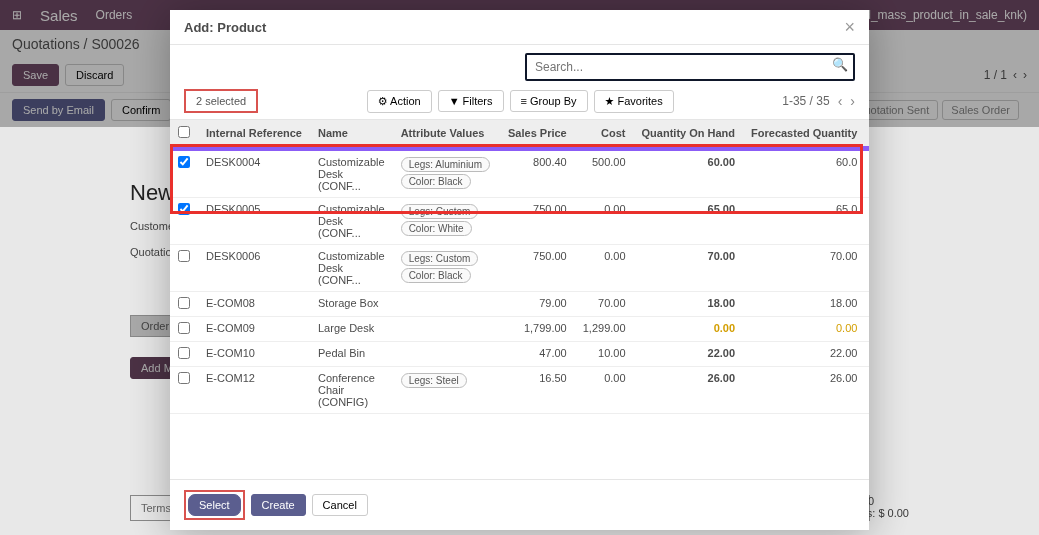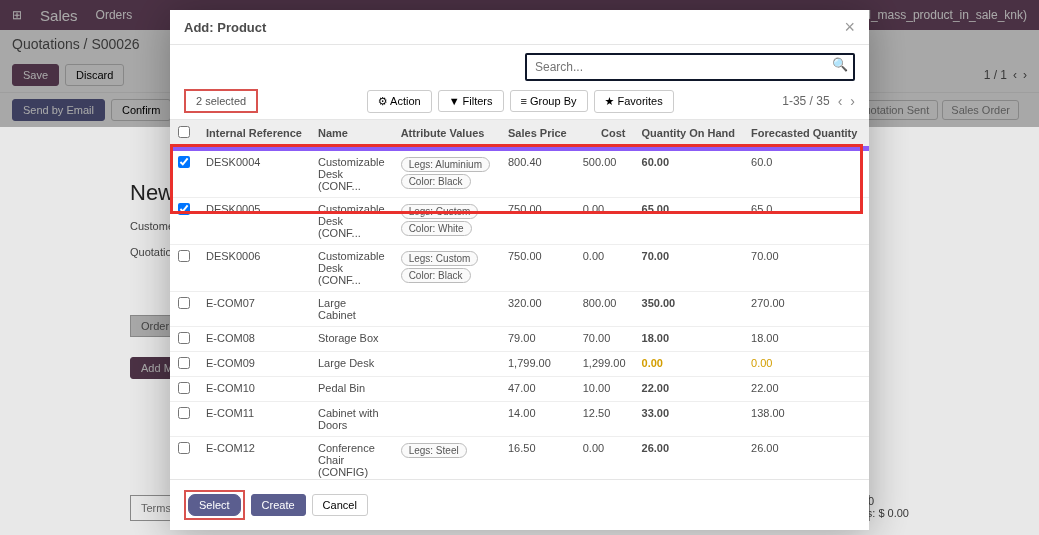--- a/index.html
+++ b/index.html
@@ -31,21 +31,21 @@
 .searchwrap .mag{position:absolute;right:6px;top:4px;color:#666;font-size:13px}
 .controls{display:flex;align-items:center;gap:6px;padding:0 14px 6px}
 .controls .btn{font-size:11px}
 .controls .pager{margin-left:auto;display:flex;align-items:center;gap:8px;color:#666}
 .controls .pager .arr{font-size:14px;color:#888;cursor:pointer}
 .tablewrap{flex:1;overflow:auto;border-top:1px solid #e5e5e5;position:relative}
 table{width:100%;border-collapse:collapse;font-size:11px}
 thead th{background:#eee;padding:6px 8px;text-align:left;font-weight:700;color:#4c4c4c;border-bottom:5px solid #8b5cf6;white-space:nowrap}
 thead th.num{text-align:right}
 tbody td{padding:5px 8px;border-bottom:1px solid #eee;vertical-align:top}
-tbody td.num{}
+tbody td.num{text-align:right}
 tbody td.bold{font-weight:700}
 tbody td .tag{display:inline-block;border:1px solid #bbb;border-radius:9px;padding:1px 7px;font-size:10px;color:#555;background:#fafafa;margin:1px 2px 1px 0;white-space:nowrap}
 .zero{color:#d39e00}
 tr.selrow td{background:#fff}
 .hlA{position:absolute;border:3px solid #e9302c;pointer-events:none}
 .mfoot{border-top:1px solid #e5e5e5;padding:10px 14px;display:flex;gap:6px;align-items:center}
 .selwrap{border:2px solid #d9534f;padding:2px;display:inline-flex}
 .modal ::-webkit-scrollbar{width:10px}
 .modal ::-webkit-scrollbar-thumb{background:#bbb;border-radius:5px}
 input[type=checkbox]{width:12px;height:12px}
@@ -171,31 +171,20 @@
               <td>Customizable Desk (CONF...</td>
               <td><span class="tag">Legs: Custom</span><br><span class="tag">Color: Black</span></td>
               <td class="num">750.00</td>
               <td class="num">0.00</td>
               <td class="num bold">70.00</td>
               <td class="num">70.00</td>
               <td></td>
             </tr>
             <tr>
               <td><input type="checkbox" style=""></td>
-              <td>E-COM07</td>
-              <td>Large Cabinet</td>
-              <td></td>
-              <td class="num">320.00</td>
-              <td class="num">800.00</td>
-              <td class="num bold">350.00</td>
-              <td class="num">270.00</td>
-              <td></td>
-            </tr>
-            <tr>
-              <td><input type="checkbox" style=""></td>
               <td>E-COM08</td>
               <td>Storage Box</td>
               <td></td>
               <td class="num">79.00</td>
               <td class="num">70.00</td>
               <td class="num bold">18.00</td>
               <td class="num">18.00</td>
               <td></td>
             </tr>
             <tr>
@@ -211,31 +200,20 @@
             </tr>
             <tr>
               <td><input type="checkbox" style=""></td>
               <td>E-COM10</td>
               <td>Pedal Bin</td>
               <td></td>
               <td class="num">47.00</td>
               <td class="num">10.00</td>
               <td class="num bold">22.00</td>
               <td class="num">22.00</td>
-              <td></td>
-            </tr>
-            <tr>
-              <td><input type="checkbox" style=""></td>
-              <td>E-COM11</td>
-              <td>Cabinet with Doors</td>
-              <td></td>
-              <td class="num">14.00</td>
-              <td class="num">12.50</td>
-              <td class="num bold">33.00</td>
-              <td class="num">138.00</td>
               <td></td>
             </tr>
             <tr>
               <td><input type="checkbox" style=""></td>
               <td>E-COM12</td>
               <td>Conference Chair (CONFIG)</td>
               <td><span class="tag">Legs: Steel</span></td>
               <td class="num">16.50</td>
               <td class="num">0.00</td>
               <td class="num bold">26.00</td>

